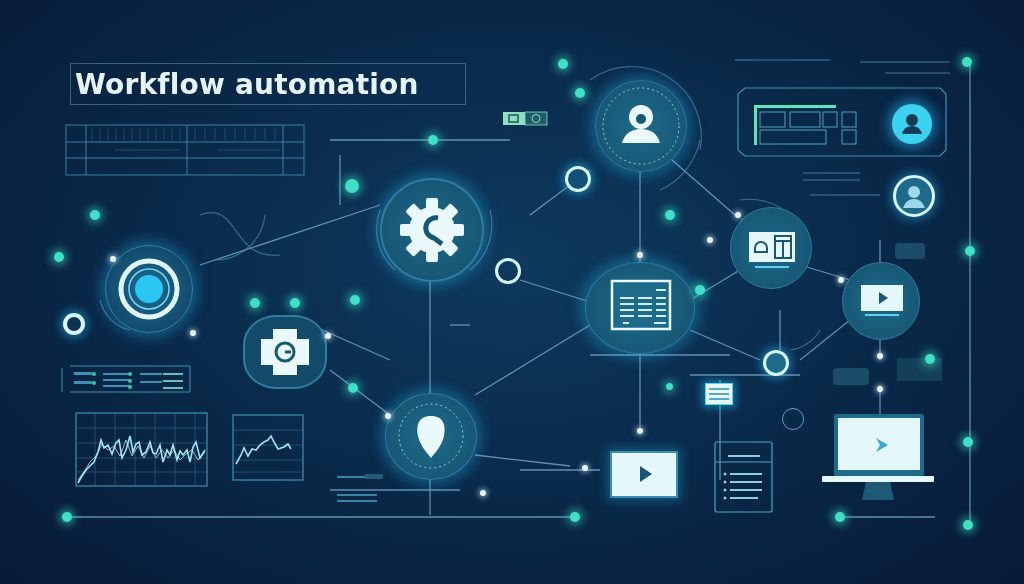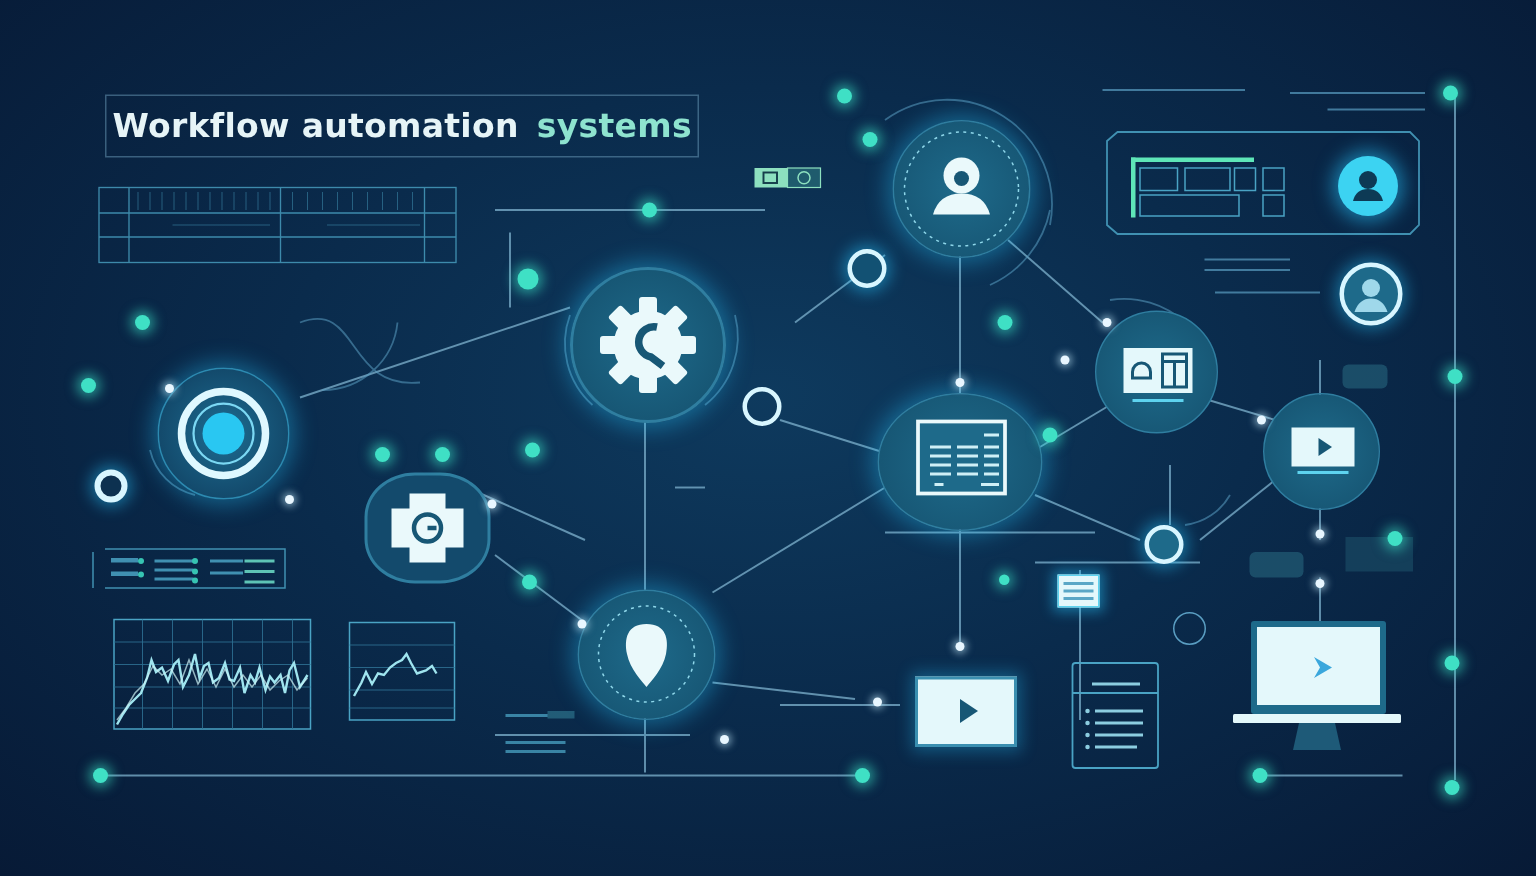--- a/index.html
+++ b/index.html
@@ -3,21 +3,21 @@
 <meta charset="utf-8">
 <style>
   html,body{margin:0;padding:0;}
   body{width:1024px;height:584px;overflow:hidden;position:relative;
     background:radial-gradient(ellipse at 50% 45%, #0e3a5e 0%, #0a2b4c 45%, #071a36 100%);
     font-family:"DejaVu Sans","Liberation Sans",sans-serif;}
   .abs{position:absolute;}
   svg.layer{position:absolute;left:0;top:0;}
   .title-box{position:absolute;left:70px;top:63px;width:396px;height:42px;border:1px solid rgba(120,170,200,0.45);
     box-sizing:border-box;display:flex;align-items:center;padding-left:4px;}
-  .title-text{font-size:22px;font-weight:bold;color:#e6f4f7;letter-spacing:0.2px;white-space:nowrap;}
+  .title-text{font-size:28px;font-weight:bold;color:#e6f4f7;letter-spacing:0.2px;white-space:nowrap;}
   .title-accent{color:#8ee3cf;margin-left:12px;}
   .node{position:absolute;border-radius:50%;}
   .glow{box-shadow:0 0 14px 4px rgba(40,200,255,0.35);}
   .dot{position:absolute;width:10px;height:10px;border-radius:50%;background:#3fe0c5;box-shadow:0 0 8px 3px rgba(60,230,200,0.55);}
   .wdot{position:absolute;width:6px;height:6px;border-radius:50%;background:#e8f6ff;box-shadow:0 0 5px 2px rgba(200,240,255,0.5);}
 </style>
 </head>
 <body>
 
 <svg class="layer" width="1024" height="584">
@@ -203,21 +203,20 @@
       <rect x="730" y="497" width="28" height="2"></rect>
   </g>
 
   <rect x="833" y="368" width="36" height="17" rx="4" fill="#1f5670" opacity="0.8"></rect>
   <rect x="895" y="243" width="30" height="16" rx="4" fill="#1f5670" opacity="0.8"></rect>
   <rect x="897" y="358" width="45" height="23" fill="#1a4a64" opacity="0.7"></rect>
 </svg>
 
 <div class="title-box">
   <span class="title-text">Workflow automation</span>
-  <span class="title-text title-accent">systems</span>
 </div>
 
 <div class="node glow" style="left:105px;top:245px;width:86px;height:86px;background:radial-gradient(circle,#1d6d92 0%,#134a6c 70%);border:1px solid #2c8ab1;">
   <svg width="86" height="86">
     <circle cx="43" cy="43" r="28" fill="none" stroke="#dff8ff" stroke-width="5"></circle>
     <circle cx="43" cy="43" r="20" fill="none" stroke="#7bd8f3" stroke-width="1.5"></circle>
     <circle cx="43" cy="43" r="14" fill="#29c7f2"></circle>
   </svg>
 </div>
 <div class="node" style="left:63px;top:313px;width:22px;height:22px;border:4px solid #d8f6ff;box-sizing:border-box;box-shadow:0 0 10px 3px rgba(40,200,255,0.45);background:#0d3150;"></div>

